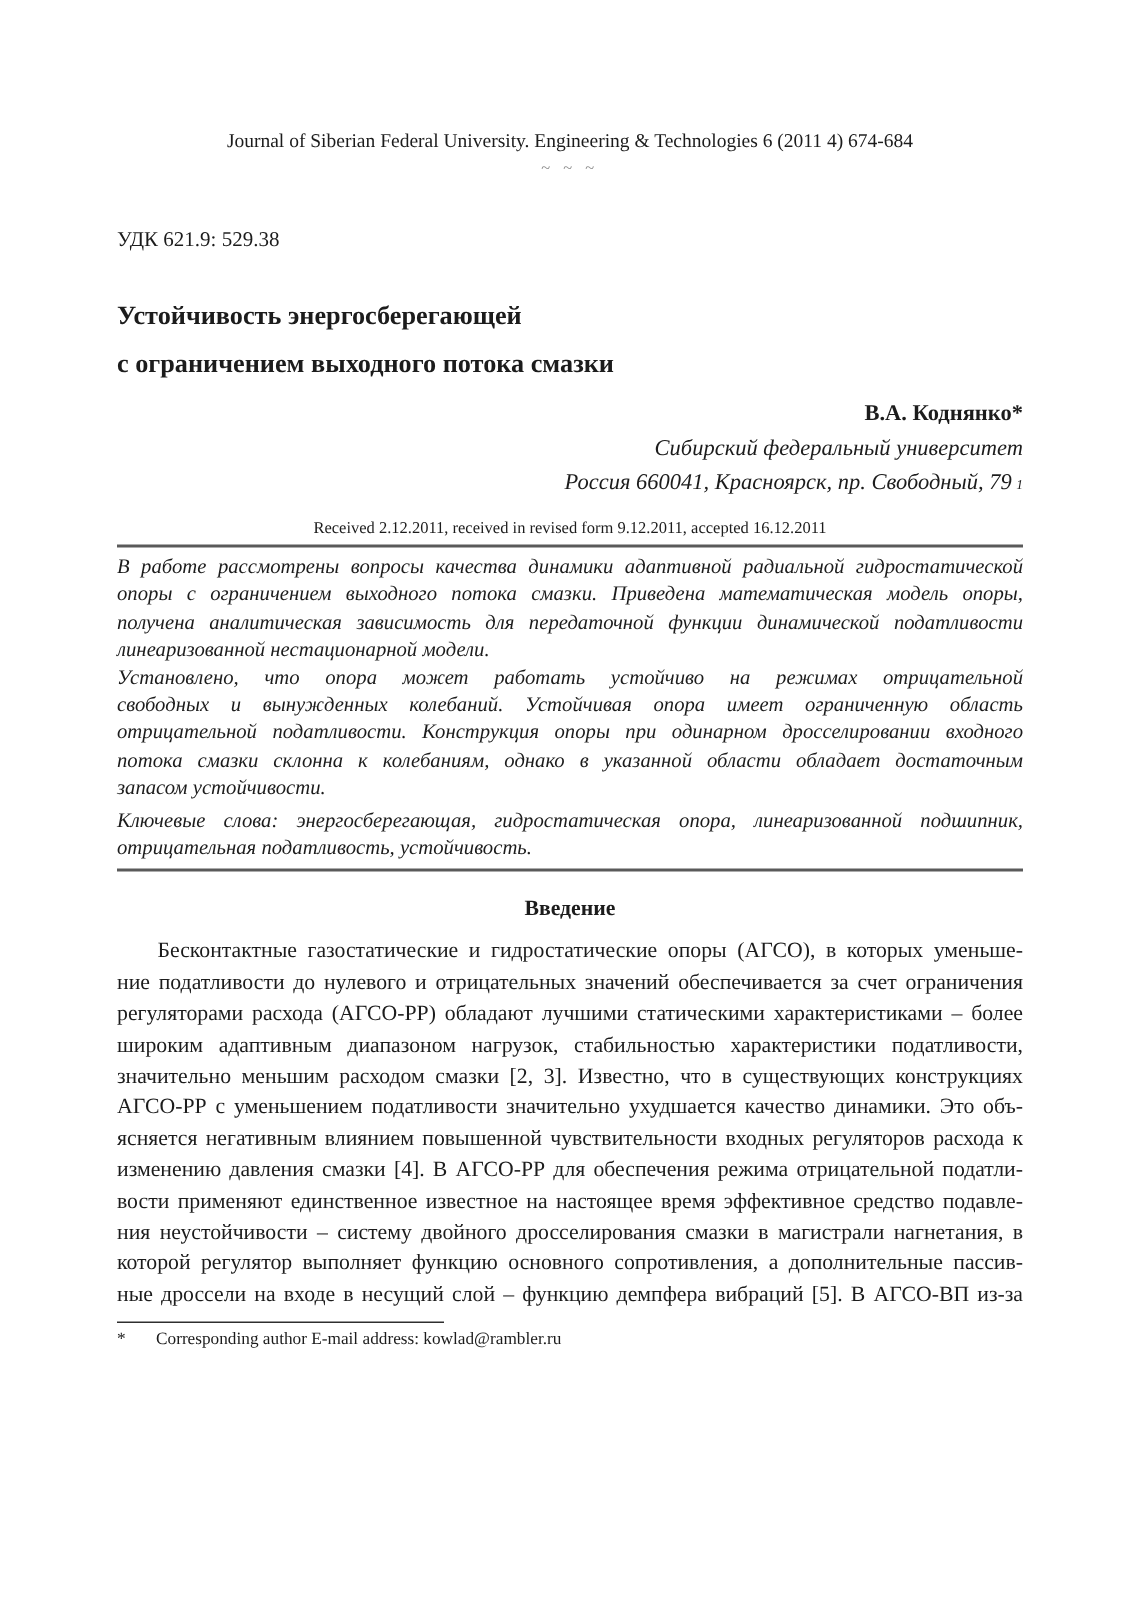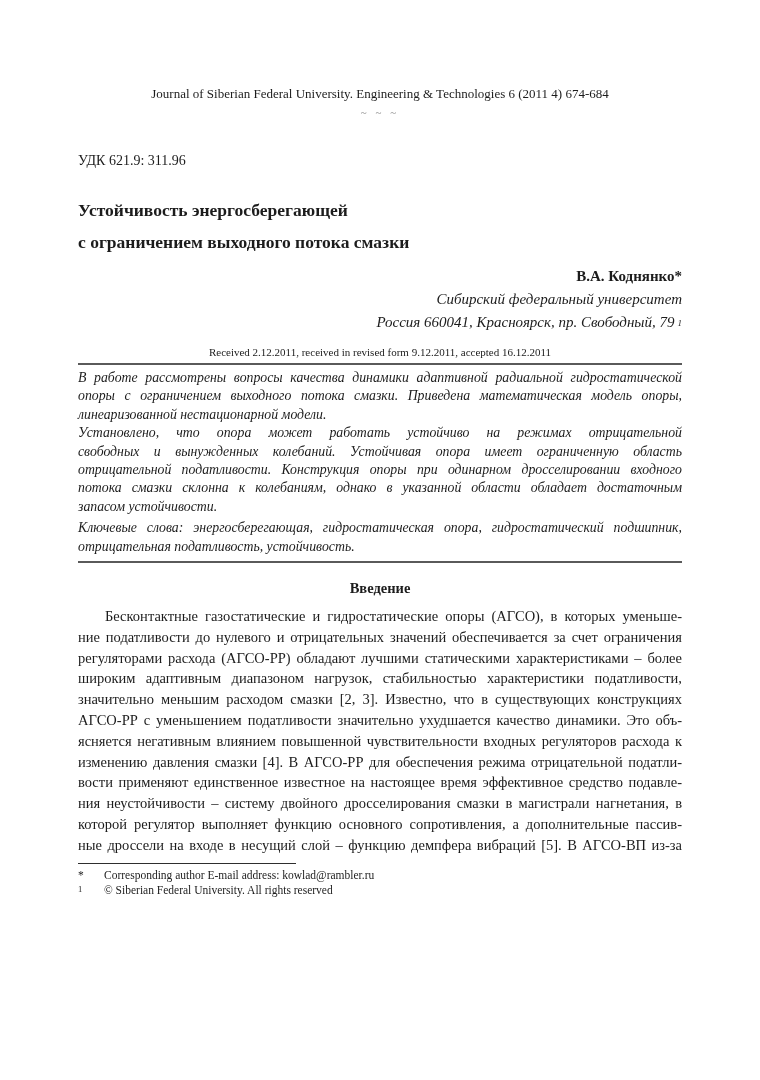--- a/index.html
+++ b/index.html
@@ -42,54 +42,55 @@
   .page-number { margin-top: 9px; text-align: center; font-size: 12.5px; }
 </style>
 </head>
 <body>
 
 <div class="page">
 
   <div class="journal-header">Journal of Siberian Federal University. Engineering &amp; Technologies 6 (2011 4) 674-684</div>
   <div class="separator">~ ~ ~</div>
 
-  <div class="udk">УДК 621.9: 311.96</div>
+  <div class="udk">УДК 621.9: 529.38</div>
 
   <div class="title">
     <div>Устойчивость энергосберегающей</div>
     <div>с ограничением выходного потока смазки</div>
   </div>
 
   <div class="authors">
     <div class="author-name">В.А. Коднянко*</div>
     <div class="author-affiliation">Сибирский федеральный университет</div>
     <div class="author-address"><span>Россия 660041, Красноярск, пр. Свободный, 79</span><span class="sup">1</span></div>
   </div>
 
   <div class="received">Received 2.12.2011, received in revised form 9.12.2011, accepted 16.12.2011</div>
 
   <div class="rule rule-top"></div>
 
   <div class="abstract">
     <div>
       <div class="jl">В работе рассмотрены вопросы качества динамики адаптивной радиальной гидростатической</div>
       <div class="jl">опоры с ограничением выходного потока смазки. Приведена математическая модель опоры,</div>
+      <div class="jl">получена аналитическая зависимость для передаточной функции динамической податливости</div>
       <div class="jl-last">линеаризованной нестационарной модели.</div>
     </div>
     <div>
       <div class="jl">Установлено, что опора может работать устойчиво на режимах отрицательной</div>
       <div class="jl">свободных и вынужденных колебаний. Устойчивая опора имеет ограниченную область</div>
       <div class="jl">отрицательной податливости. Конструкция опоры при одинарном дросселировании входного</div>
       <div class="jl">потока смазки склонна к колебаниям, однако в указанной области обладает достаточным</div>
       <div class="jl-last">запасом устойчивости.</div>
     </div>
   </div>
 
   <div class="keywords">
-    <div class="jl">Ключевые слова: энергосберегающая, гидростатическая опора, гидростатический подшипник,</div>
+    <div class="jl">Ключевые слова: энергосберегающая, гидростатическая опора, линеаризованной подшипник,</div>
     <div class="jl-last">отрицательная податливость, устойчивость.</div>
   </div>
 
   <div class="rule rule-bottom"></div>
 
   <div class="heading">Введение</div>
 
   <div class="bodytext">
     <div class="jl indent">Бесконтактные газостатические и гидростатические опоры (АГСО), в которых  уменьше-</div>
     <div class="jl">ние податливости до нулевого и отрицательных значений обеспечивается за счет ограничения</div>

